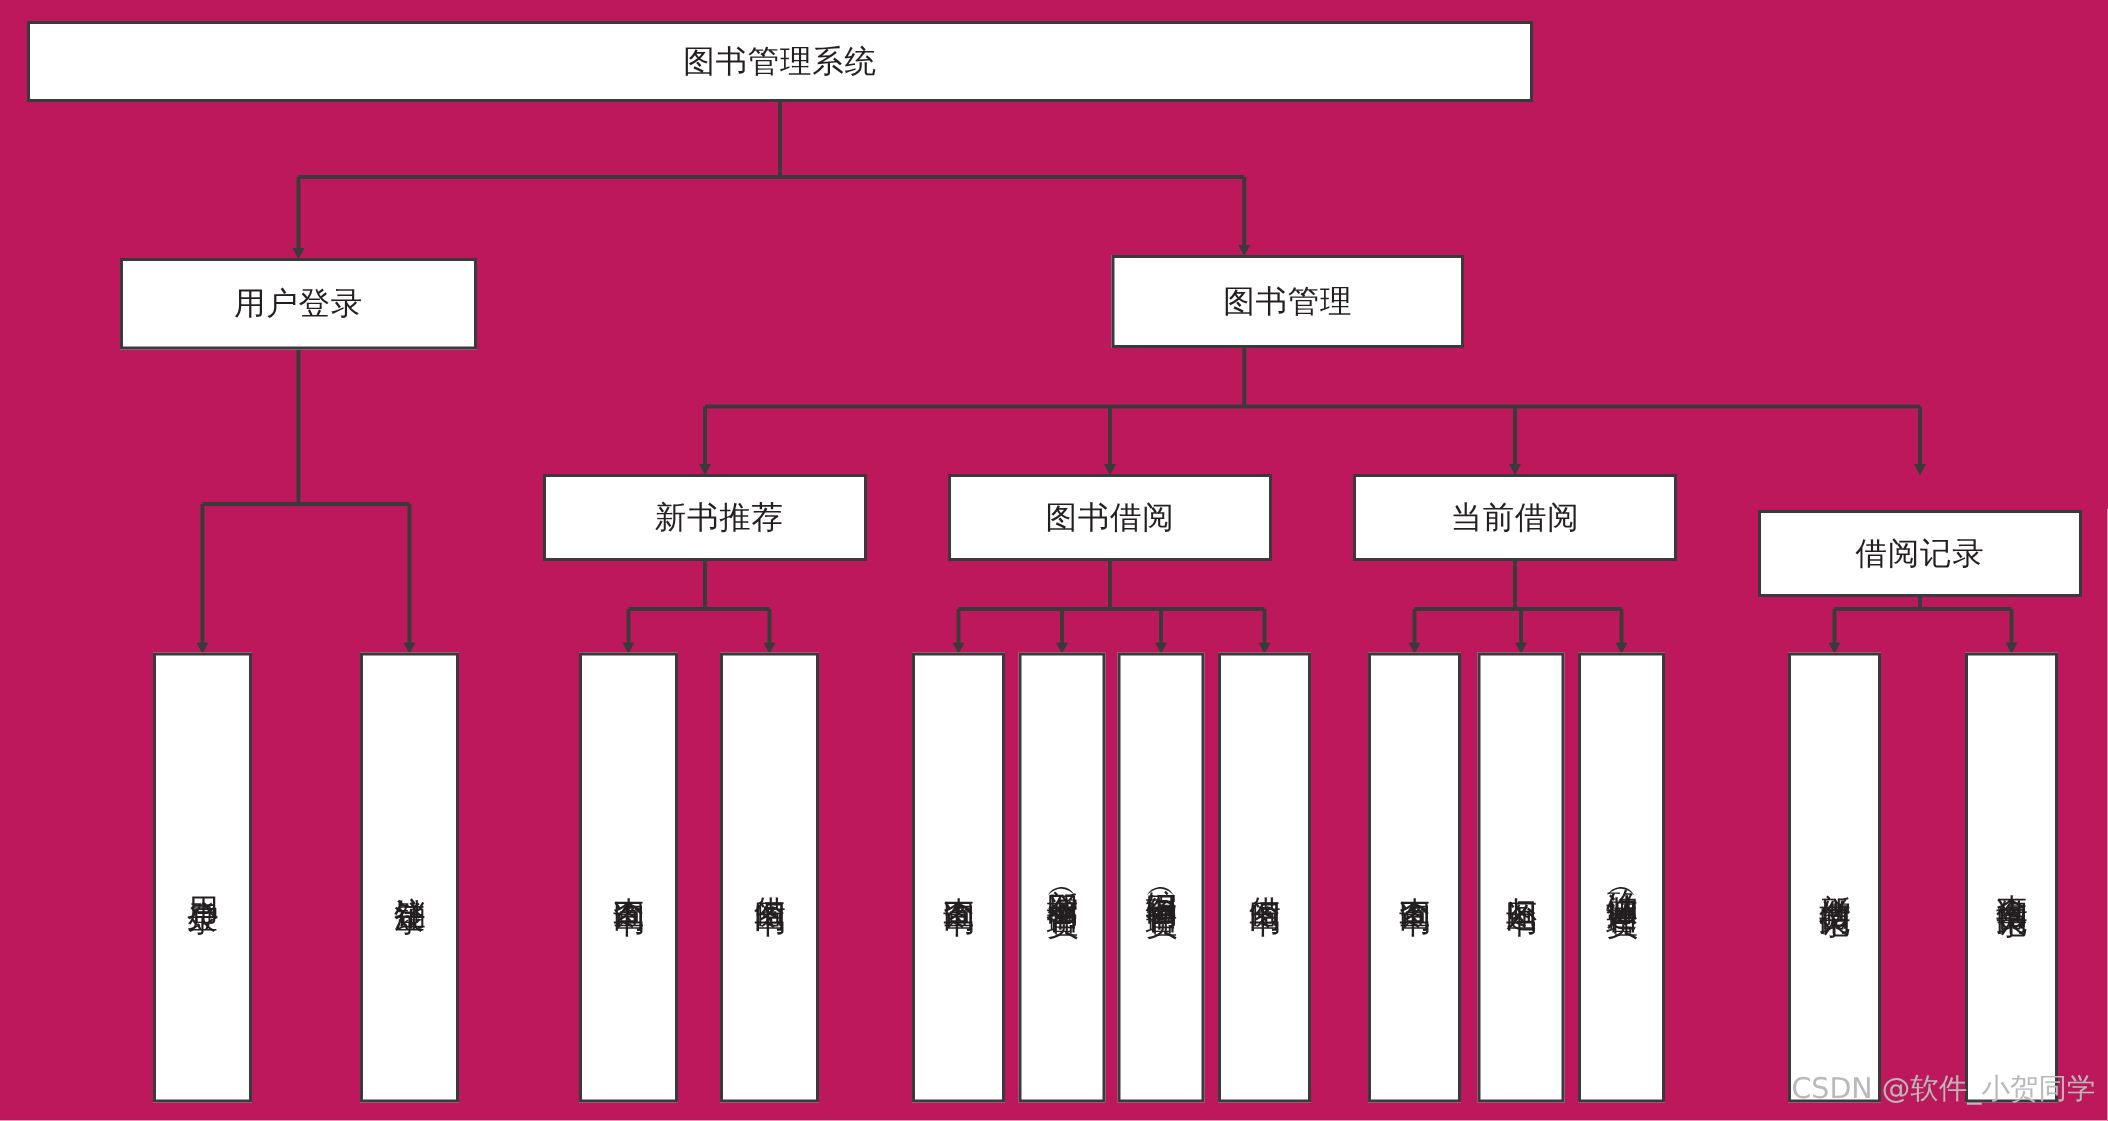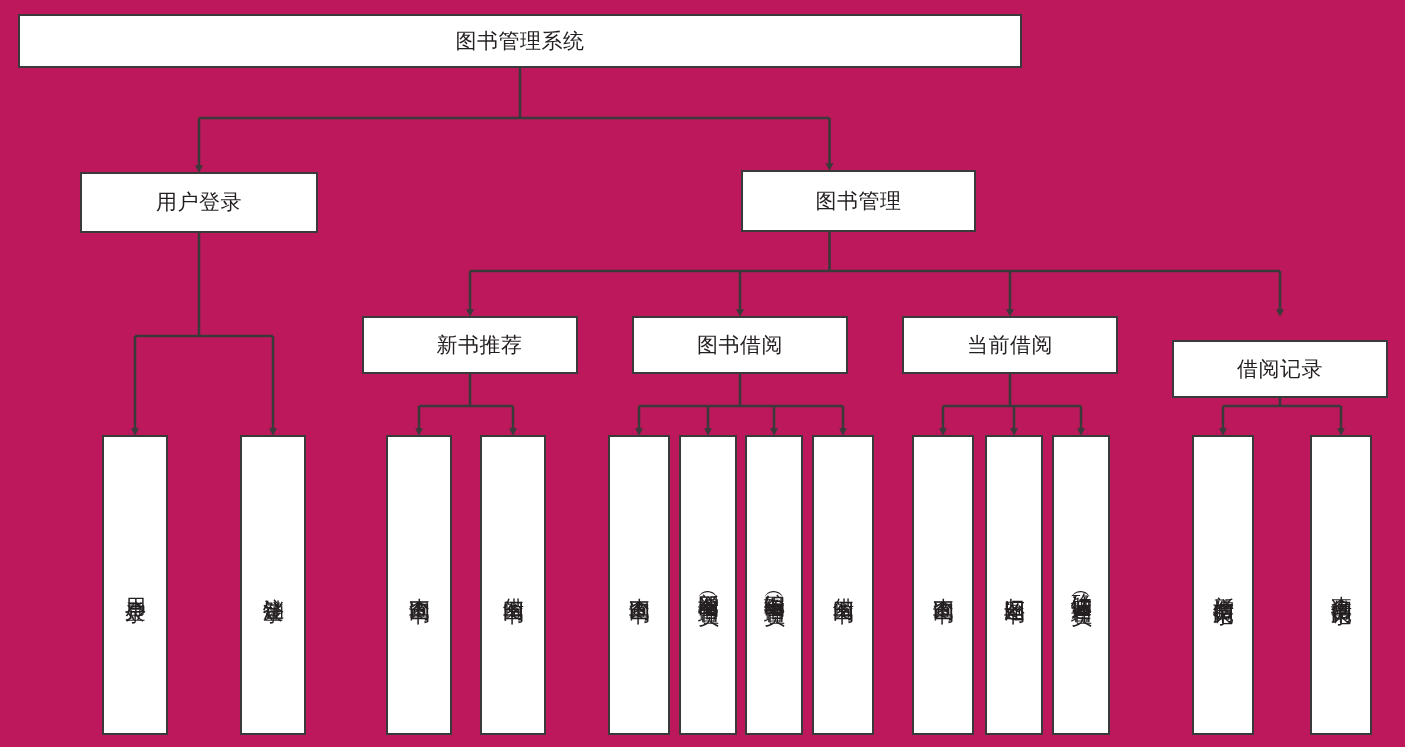--- a/index.html
+++ b/index.html
@@ -169,13 +169,14 @@
     <span>确认归还（管理员）</span>
   </div>
 
   <div class="node v" style="left: 1192px; top: 435px; width: 62px; height: 300px;">
     <span>新增借阅记录</span>
   </div>
   <div class="node v" style="left: 1310px; top: 435px; width: 62px; height: 300px;">
     <span>查询借阅记录</span>
   </div>
 
+  <div class="watermark">CSDN @软件_小贺同学</div>
 </div>
 
 </body></html>

